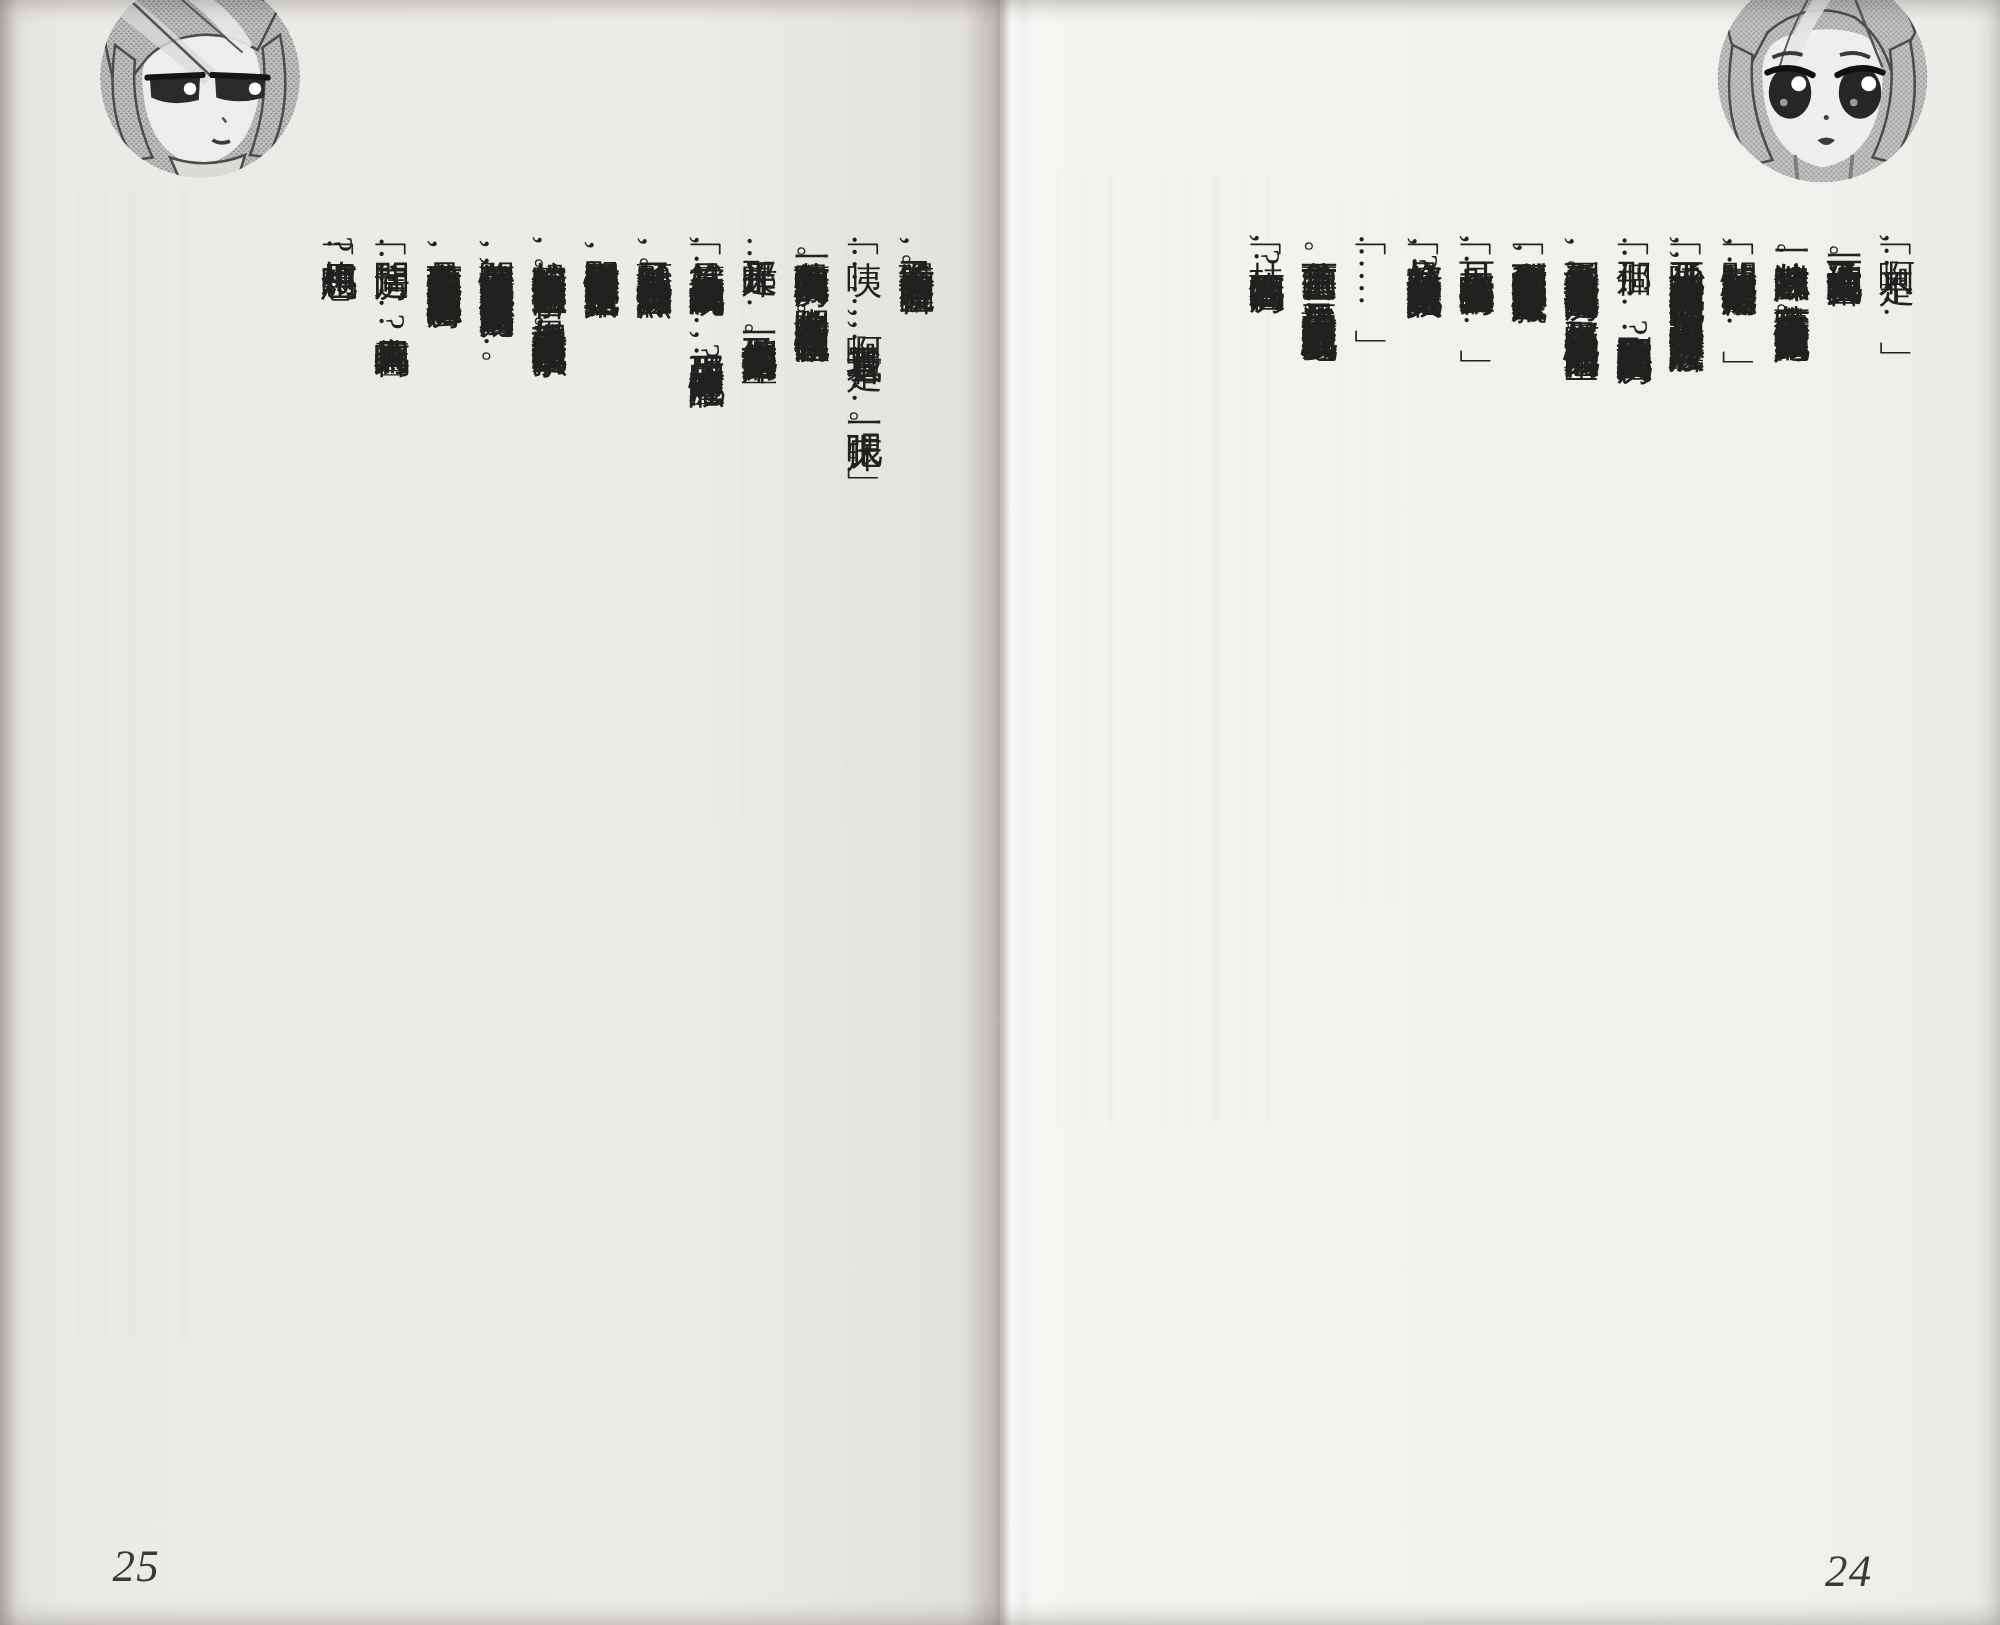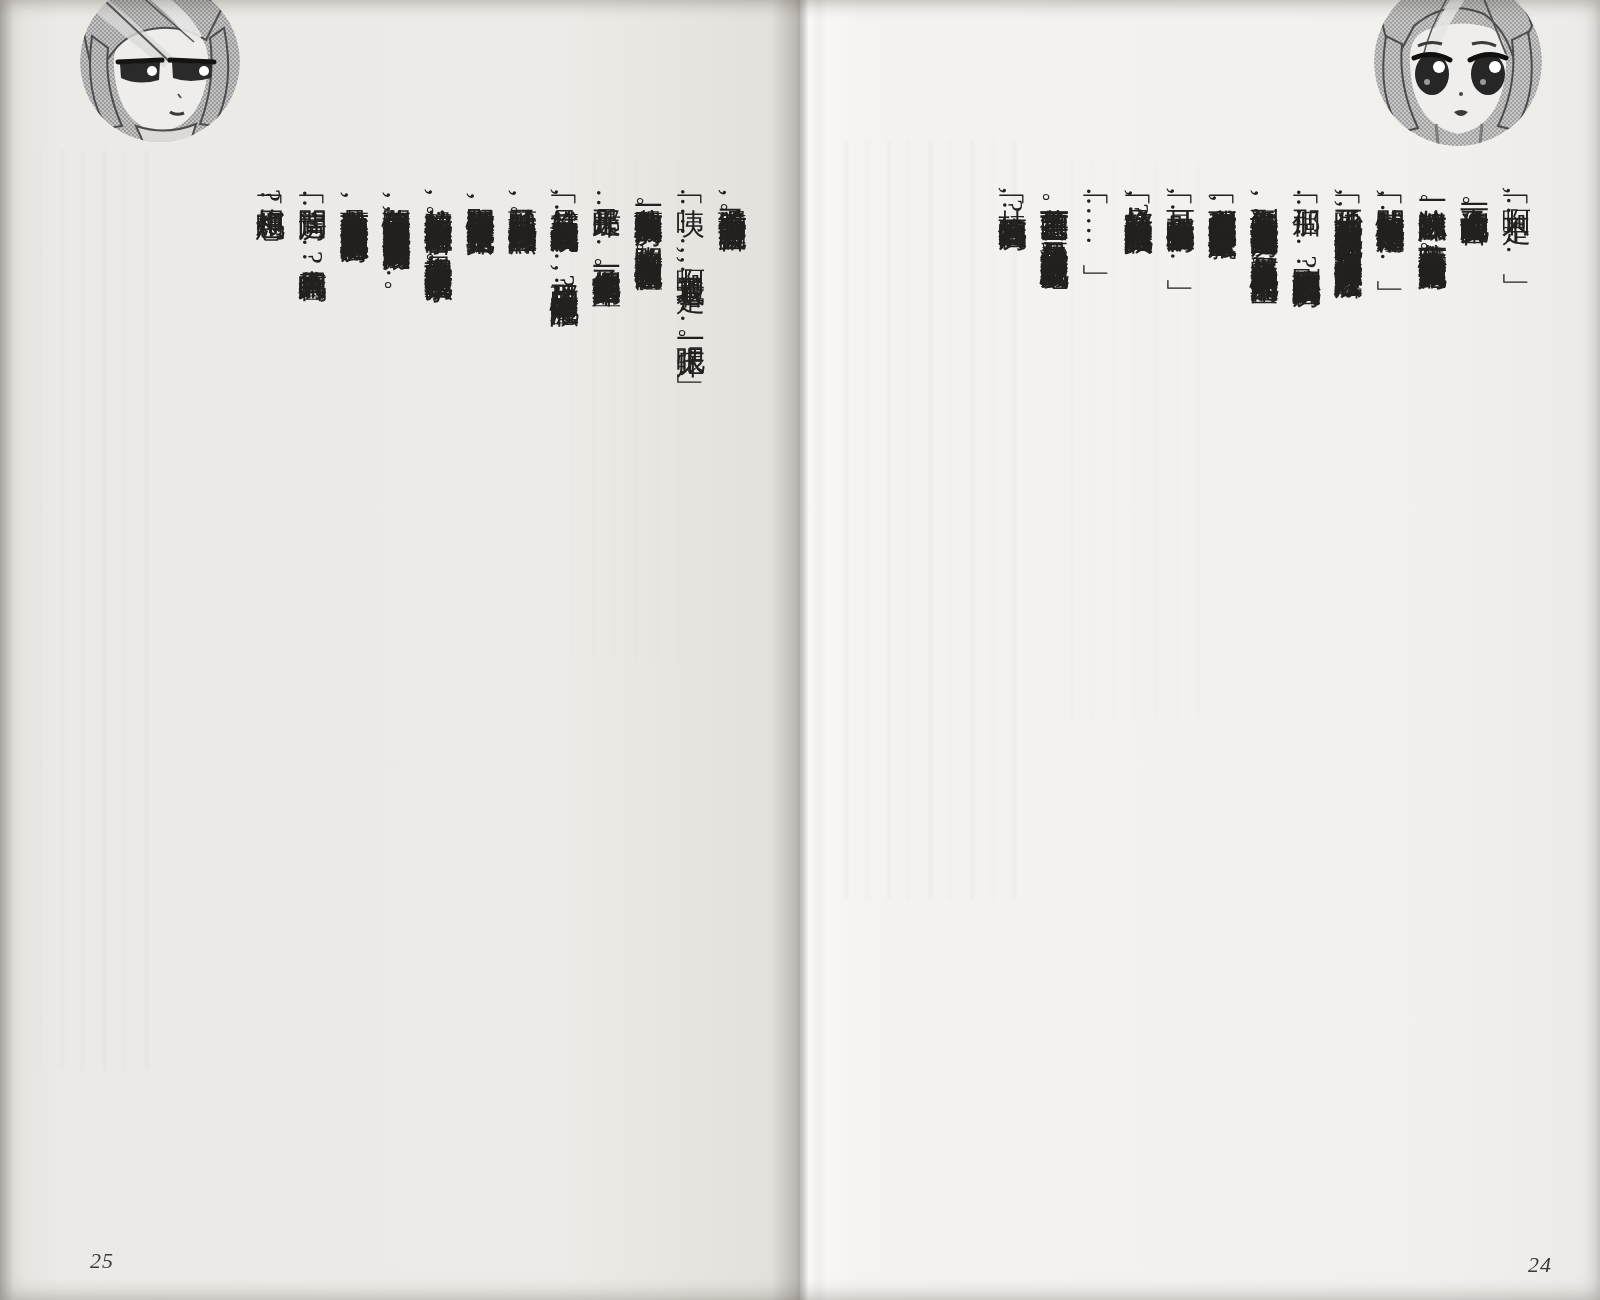--- a/index.html
+++ b/index.html
@@ -59,26 +59,26 @@
   .page-right .text-block { right: 62px; }
   .page-left  .text-block { right: 46px; }
   .text-block p.para {
     margin: 0;
     text-indent: 2em;
   }
   .page-number {
     position: absolute;
     font-family: "Liberation Serif", "DejaVu Serif", serif;
     font-style: italic;
-    font-size: 22px;
+    font-size: 36px;
     color: #3c3a37;
     letter-spacing: 1px;
   }
   .page-left  .page-number { left: 90px;  bottom: 26px; }
-  .page-right .page-number { left: 728px; bottom: 22px; }
+  .page-right .page-number { left: 660px; bottom: 22px; }
   .avatar {
     position: absolute;
     pointer-events: none;
   }
   .page-left  .avatar { left: 74px;  top: -24px; }
   .page-right .avatar { left: 566px; top: -26px; }
   .bleed {
     position: absolute;
     pointer-events: none;
     opacity: 0.55;

